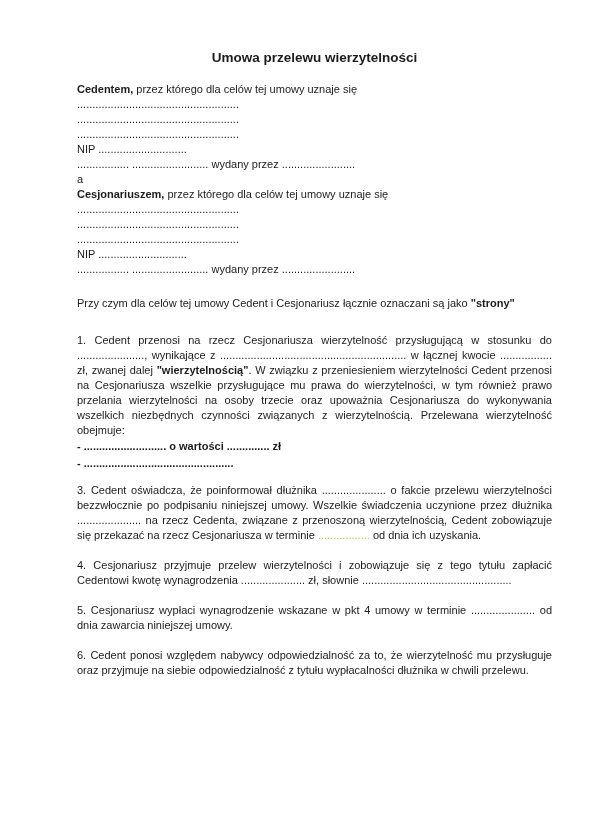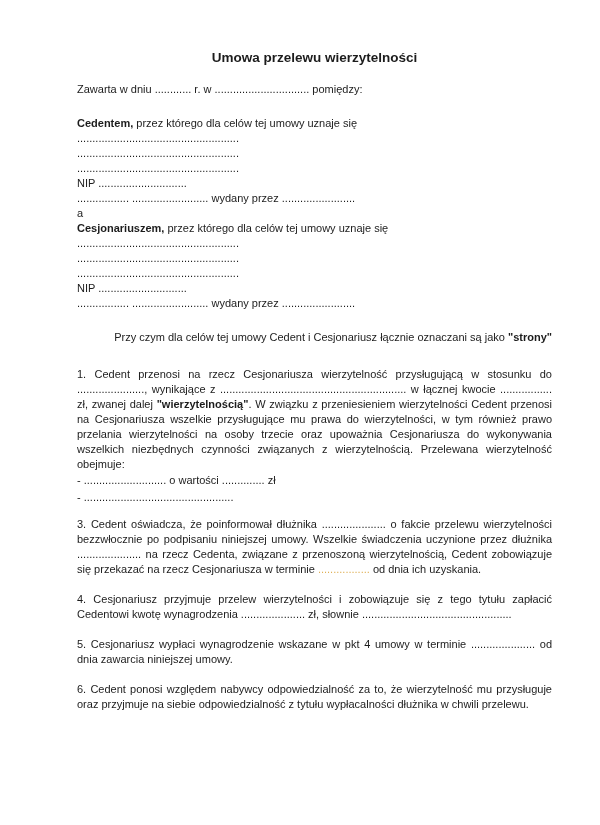--- a/index.html
+++ b/index.html
@@ -19,35 +19,34 @@
   }
   .title {
     font-size: 13.5px;
     font-weight: 700;
     text-align: center;
     margin: 0 0 17px 0;
   }
   .line { margin: 0; }
   .intro { margin: 0 0 19px 0; }
   .parties { margin: 0 0 19px 0; }
-  .preamble { margin: 0 0 22px 0; text-align: right; }
+  .preamble { margin: 0 0 22px 0; }
   .clause { text-align: justify; margin: 0 0 15px 0; }
   .clause.tight { margin-bottom: 12px; }
-  .list-line { line-height: 16.5px; }
+  .list-line { line-height: 16.5px; font-weight: bold; }
   .seg-b { font-weight: 700; }
   .seg-hl { color: var(--hl, #dfb056); }
 </style>
 </head>
 <body>
 
 <div class="page">
 
   <h1 class="title">Umowa przelewu wierzytelności</h1>
 
-  <p class="line intro">Zawarta w dniu ............ r. w ............................... pomiędzy:</p>
 
   <div class="parties">
 
     <div>
       <p class="line"><span class="seg-b">Cedentem,</span><span> przez którego dla celów tej umowy uznaje się</span></p>
       <p class="line">.....................................................</p>
       <p class="line">.....................................................</p>
       <p class="line">.....................................................</p>
       <p class="line">NIP .............................</p>
       <p class="line">................. ......................... wydany przez ........................</p>

